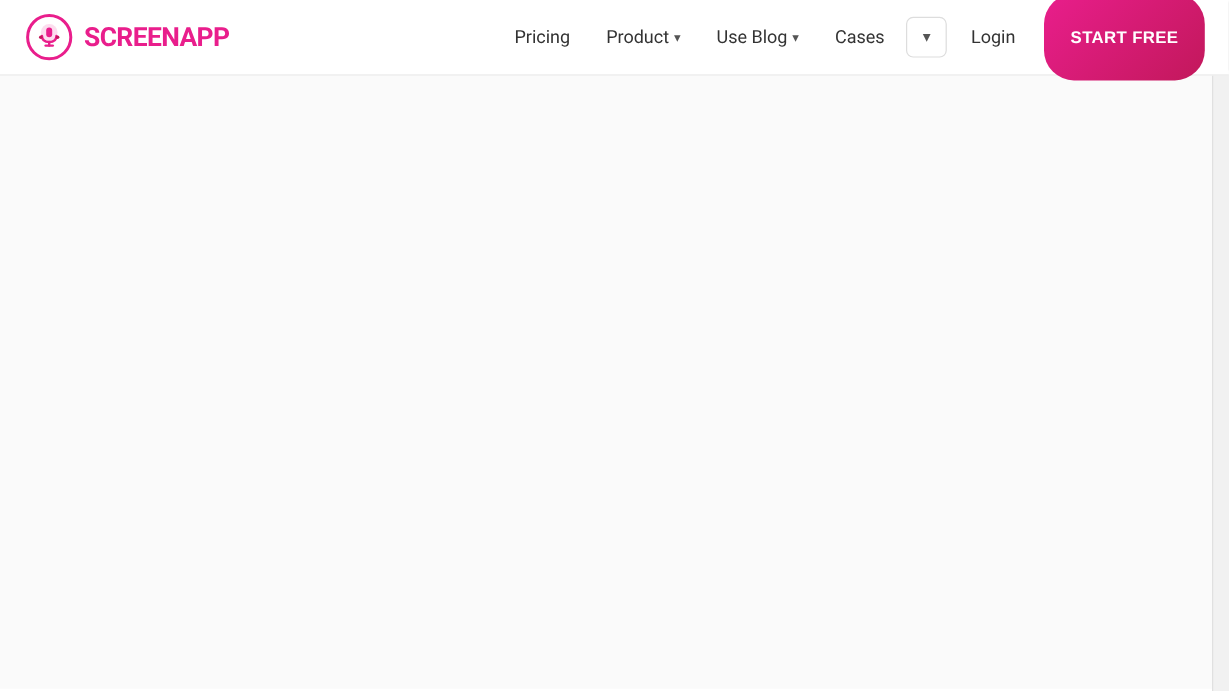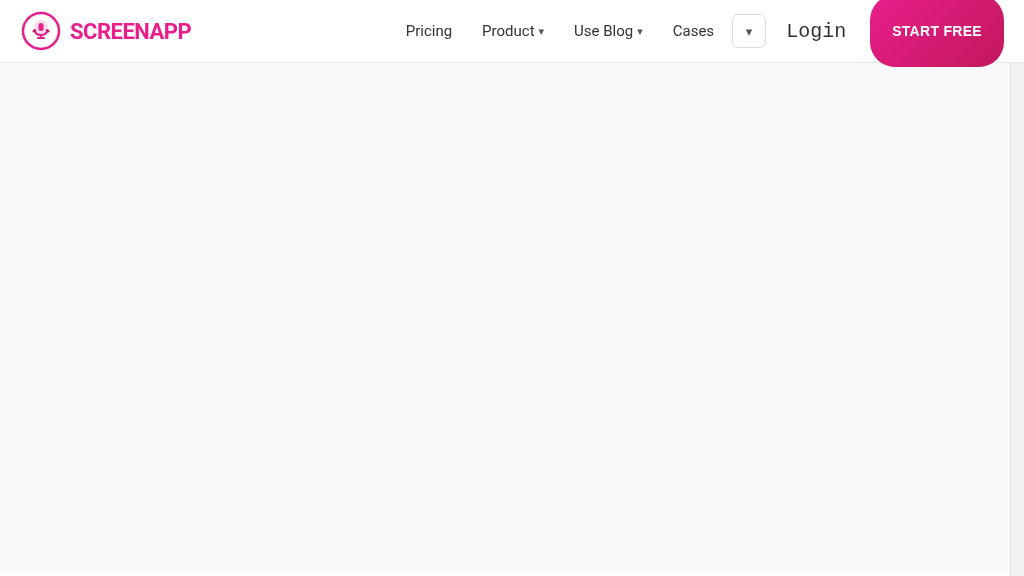--- a/index.html
+++ b/index.html
@@ -115,26 +115,25 @@
       font-size: 13px;
     }
 
     .nav-actions {
       display: flex;
       align-items: center;
       gap: 12px;
     }
 
     .login-btn {
-      font-size: 20px;
+      font-size: 15px;
       color: #333;
       cursor: pointer;
       padding: 8px 12px;
       border-radius: 6px;
-      font-family: Liberation Mono, monospace;
     }
 
     .start-free-btn {
       background: linear-gradient(135deg, #e91e8c, #c2185b);
       color: #fff;
       font-size: 14px;
       font-weight: 700;
       padding: 28px 22px;
       border-radius: 25px;
       cursor: pointer;

